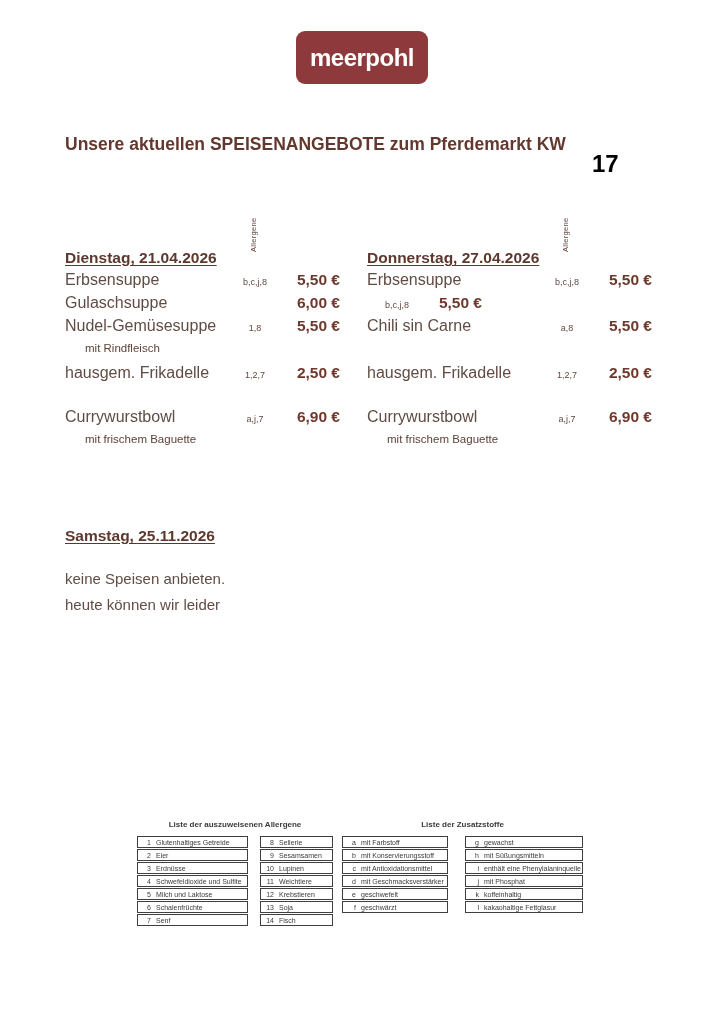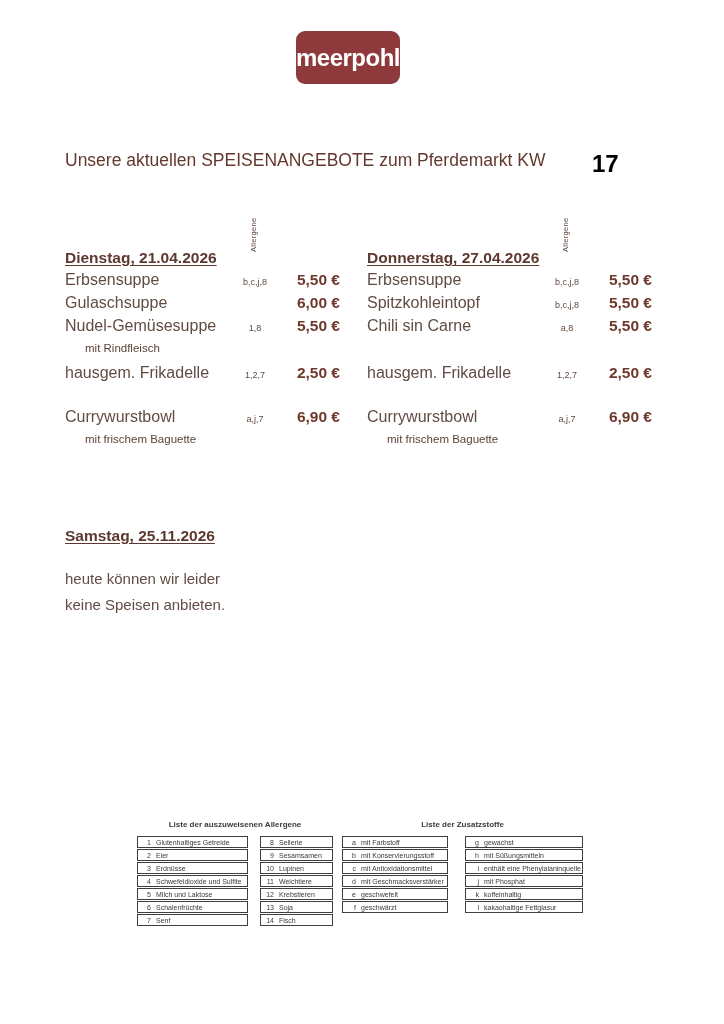--- a/index.html
+++ b/index.html
@@ -9,32 +9,32 @@
     position: relative;
     width: 724px; height: 1024px;
     margin: 0 auto;
     background: #ffffff;
     overflow: hidden;
   }
 
   
   .logo {
     position: absolute; left: 296px; top: 31px;
-    width: 104px; height: 53px;
+    width: 132px; height: 53px;
     background: #8e3a3c; border-radius: 9px;
     display: flex; align-items: center; justify-content: center;
   }
   .logo span {
     color: #ffffff; font-weight: bold; font-size: 24px; letter-spacing: -0.5px;
   }
 
   
   .doc-title {
-    position: absolute; left: 65px; top: 150px; width: 560px;
-    color: #63382e; font-weight: normal; font-size: 17.5px; white-space: nowrap;
+    position: absolute; left: 65px; top: 134px; width: 560px;
+    color: #63382e; font-weight: bold; font-size: 17.5px; white-space: nowrap;
   }
   .doc-week {
     position: absolute; left: 592px; top: 150px;
     color: #000000; font-weight: bold; font-size: 24px;
   }
 
   
   .day-col { position: absolute; top: 222px; height: 260px; }
   .day-col.col-0 { left: 65px;  width: 275px; }
   .day-col.col-1 { left: 367px; width: 285px; }
@@ -161,21 +161,20 @@
     <div class="menu-row">
       <span class="item-name">Erbsensuppe</span>
       <span class="item-allerg">b,c,j,8</span>
       <span class="item-price">5,50 €</span>
     </div>
 
   </div>
 
   <div class="menu-item-block item-1">
     <div class="menu-row">
-      <span class="item-name">Spitzkohleintopf</span>
       <span class="item-allerg">b,c,j,8</span>
       <span class="item-price">5,50 €</span>
     </div>
 
   </div>
 
   <div class="menu-item-block item-2">
     <div class="menu-row">
       <span class="item-name">Chili sin Carne</span>
       <span class="item-allerg">a,8</span>
@@ -200,22 +199,22 @@
       <span class="item-price">6,90 €</span>
     </div>
     <div class="item-note">mit frischem Baguette</div>
   </div>
 </div>
   </div>
 
   <div class="closed-block">
     <div class="closed-heading">Samstag, 25.11.2026</div>
     <div class="closed-text">
+      <div>keine Speisen anbieten.</div>
       <div>heute können wir leider</div>
-      <div>keine Speisen anbieten.</div>
     </div>
   </div>
 
   <div class="ref-table allergens">
     <div class="ref-title">Liste der auszuweisenen Allergene</div>
     <div class="ref-cols">
       <div class="ref-col-0">
   <div class="ref-cell">
     <span class="ref-code">1</span>
     <span class="ref-label">Glutenhaltiges Getreide</span>

